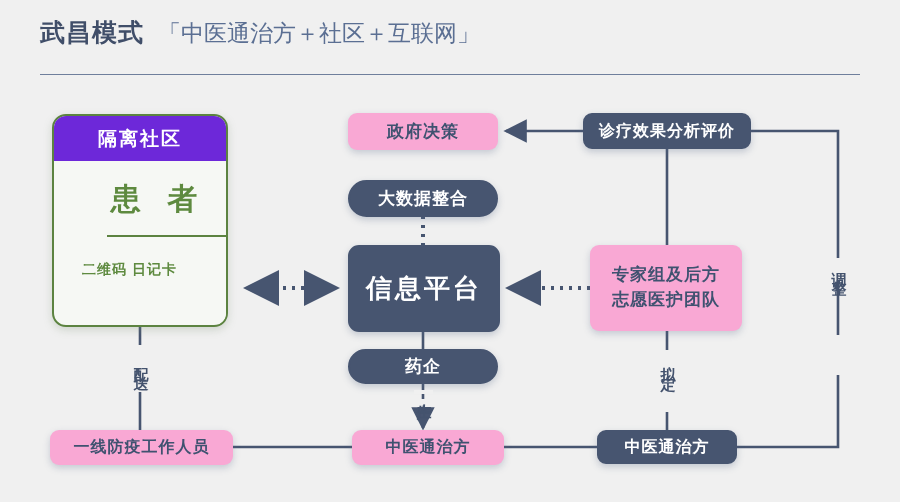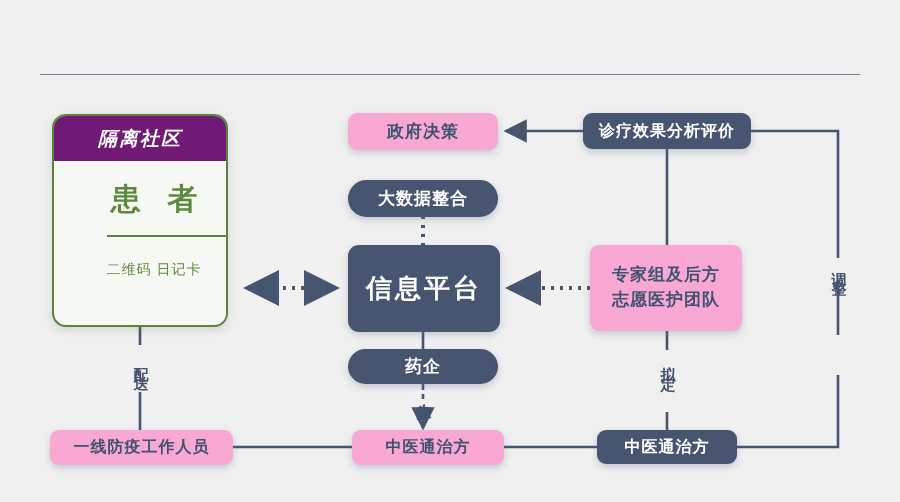--- a/index.html
+++ b/index.html
@@ -100,29 +100,28 @@
     box-sizing: border-box;
     border: 2.5px solid #5c8340;
     border-radius: 14px;
     background: #f6f8f4;
     overflow: hidden;
     box-shadow: 0 3px 8px rgba(120,140,110,0.28);
     z-index: 3;
   }
   .green-head {
     height: 45px;
-    background: #701a75;
+    background: #6d28d9;
     color: #ffffff;
     font-size: 19px;
     font-weight: bold;
     letter-spacing: 2px;
     display: flex;
     align-items: center;
     justify-content: center;
-    font-style: italic;
   }
   .green-body {
     position: relative;
     height: 163px;
     background: #f6f8f4;
     margin-left: 28px;
   }
   .patient-text {
     position: absolute;
     top: 18px;
@@ -141,23 +140,22 @@
     left: 25px;
     width: 126px;
     height: 1.5px;
     background: #5c8340;
   }
   .card-sub {
     position: absolute;
     top: 100px;
     left: 0;
     width: 100%;
-    text-align: center;
     font-size: 14px;
-    font-weight: normal;
+    font-weight: bold;
     color: #5e8a3f;
     letter-spacing: 1px;
   }
 
   
   .vlabel {
     position: absolute;
     font-size: 15px;
     font-weight: bold;
     color: #44536e;
@@ -178,20 +176,24 @@
     height: 502px;
     z-index: 1;
   }
 </style>
 </head>
 <body>
 
 <div id="root">
 
   <div class="header">
+    <div class="title-line">
+      <span class="title-main">武昌模式</span>
+      <span class="title-sub">「中医通治方＋社区＋互联网」</span>
+    </div>
     <div class="hrule"></div>
   </div>
 
   <svg id="wires" viewBox="0 0 900 502">
     <defs>
       <marker id="arrL" markerWidth="9" markerHeight="9" refX="8" refY="4.5" orient="auto-start-reverse">
         <path d="M0,0 L9,4.5 L0,9 z" fill="#475570"></path>
       </marker>
       <marker id="arrR" markerWidth="9" markerHeight="9" refX="8" refY="4.5" orient="auto">
         <path d="M0,0 L9,4.5 L0,9 z" fill="#475570"></path>

